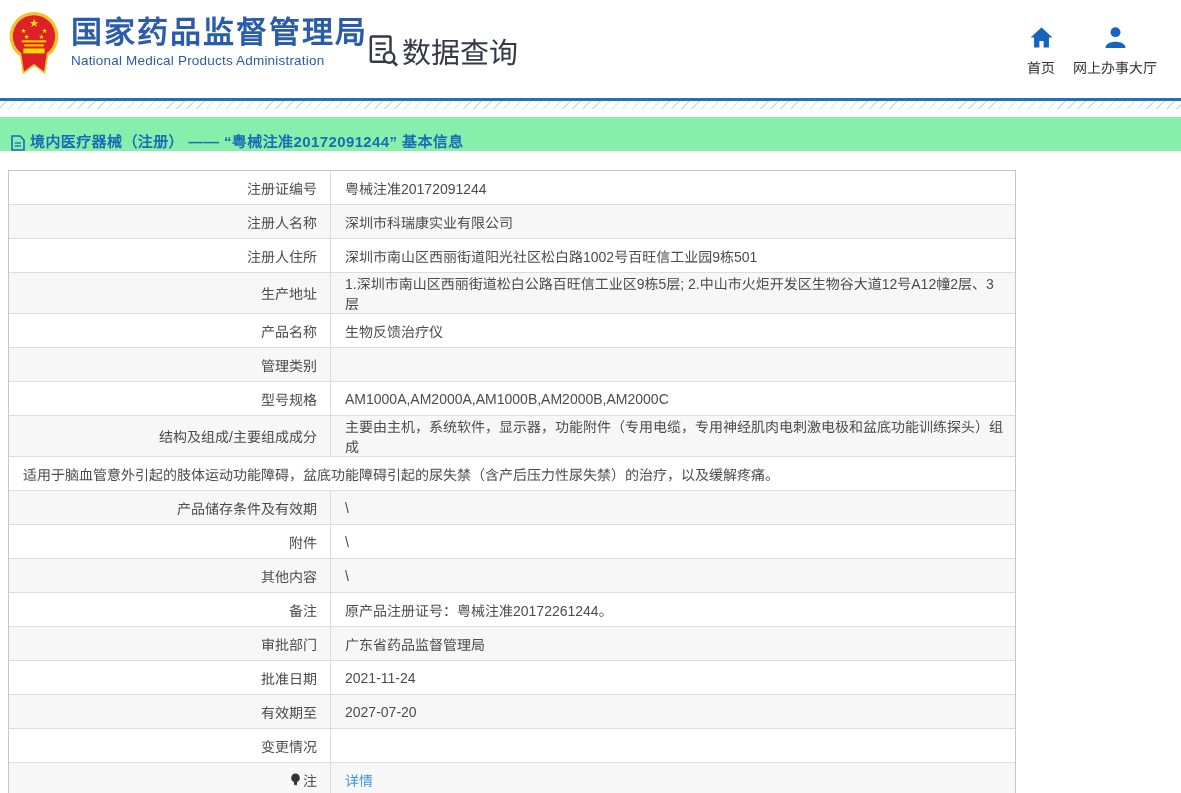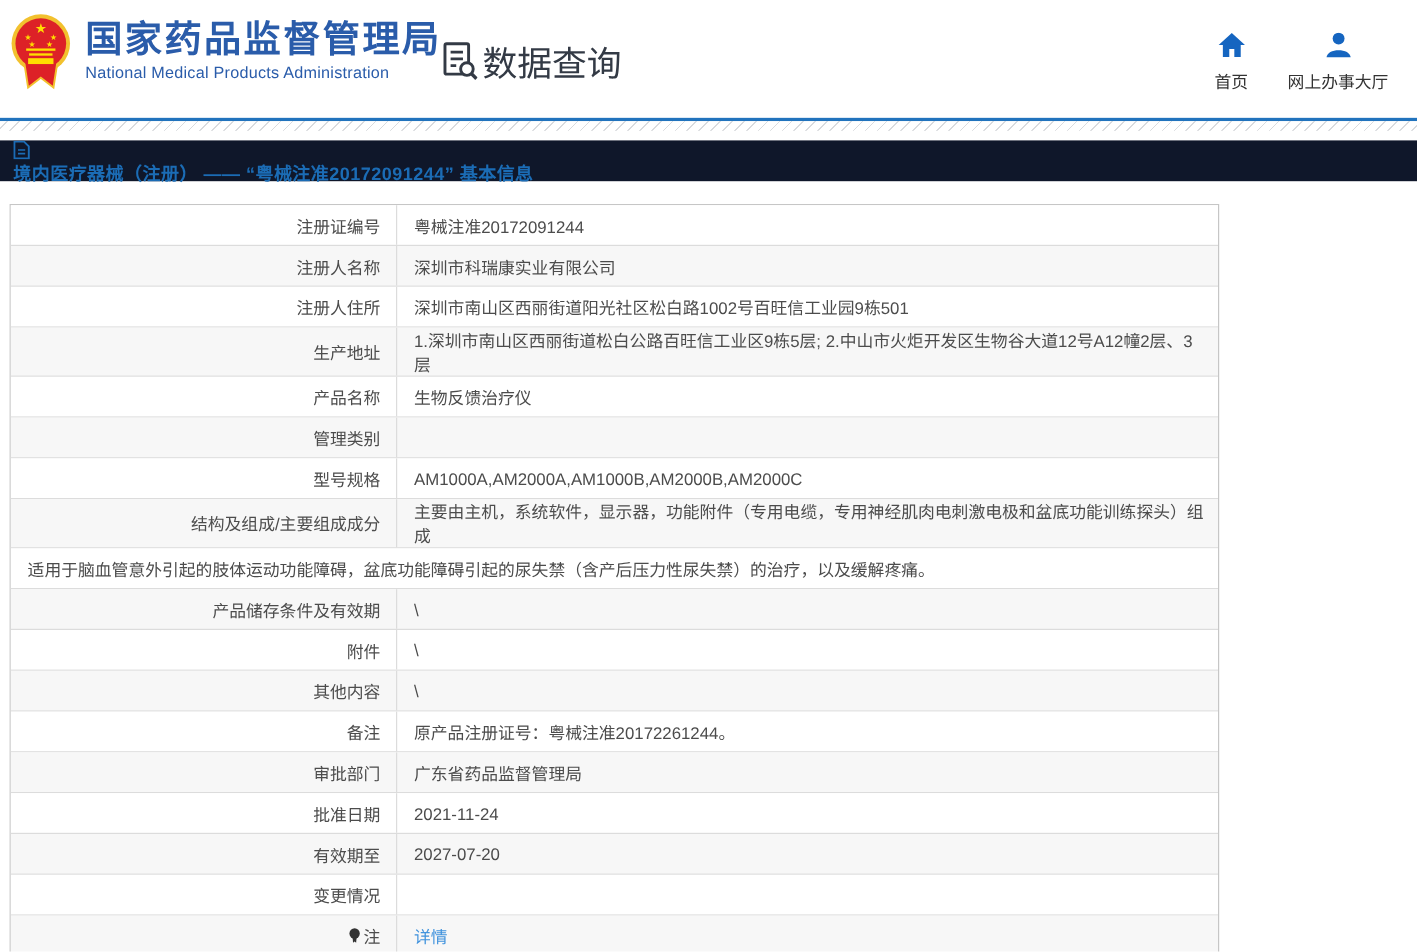--- a/index.html
+++ b/index.html
@@ -23,34 +23,34 @@
   
   .site-header{position:relative;height:98px;background:#fff;}
   .brand{position:absolute;left:8px;top:9px;display:flex;align-items:center;text-decoration:none;}
   .brand .emblem{width:52px;height:66px;display:block;}
   .brand-text{margin-left:11px;}
   .brand-cn{font-size:31px;font-weight:bold;color:var(--brand-blue);letter-spacing:2px;line-height:34px;}
   .brand-en{font-size:13.5px;color:var(--brand-blue);margin-top:3px;letter-spacing:.2px;}
   .section-tag{position:absolute;left:368px;top:29px;display:flex;align-items:center;text-decoration:none;cursor:pointer;}
   .section-tag .sicon{width:30px;height:33px;display:block;}
   .section-label{font-size:29px;color:#333a45;margin-left:4px;}
-  .top-nav{position:absolute;right:24px;top:27px;display:flex;gap:33px;}
+  .top-nav{position:absolute;right:24px;top:27px;display:flex;gap:18px;}
   .nav-item{display:flex;flex-direction:column;align-items:center;text-decoration:none;cursor:pointer;}
   .nav-item .nicon{height:21px;display:block;}
   .nav-label{font-size:14px;color:#333;margin-top:9px;white-space:nowrap;}
   
   .blue-line{height:3px;background:var(--divider-blue);}
   .hatch-band{
     height:8px;
     background:repeating-linear-gradient(135deg,#ffffff 0 4px,#d9dbde 4px 5px,#ffffff 5px 7px);
   }
   
   .title-bar{
-    margin-top:8px;height:34px;background:#0f172a;
-    display:flex;align-items:flex-start;padding-left:11px;flex-direction:column;
+    margin-top:8px;height:34px;background:#86efac;
+    display:flex;align-items:flex-end;padding-left:11px;
   }
   .title-bar .doc-ic{width:14px;height:16px;display:block;margin-right:5px;}
   .title-text{font-size:15px;font-weight:bold;color:var(--title-blue);letter-spacing:.4px;}
   
   .info-table{
     margin:19px 6px 0 8px;width:1008px;
     border:1px solid #c6c6c6;background:#fff;
   }
   .row{display:flex;border-bottom:1px solid #dcdcdc;background:#fff;}
   .row:last-child{border-bottom:none;}

